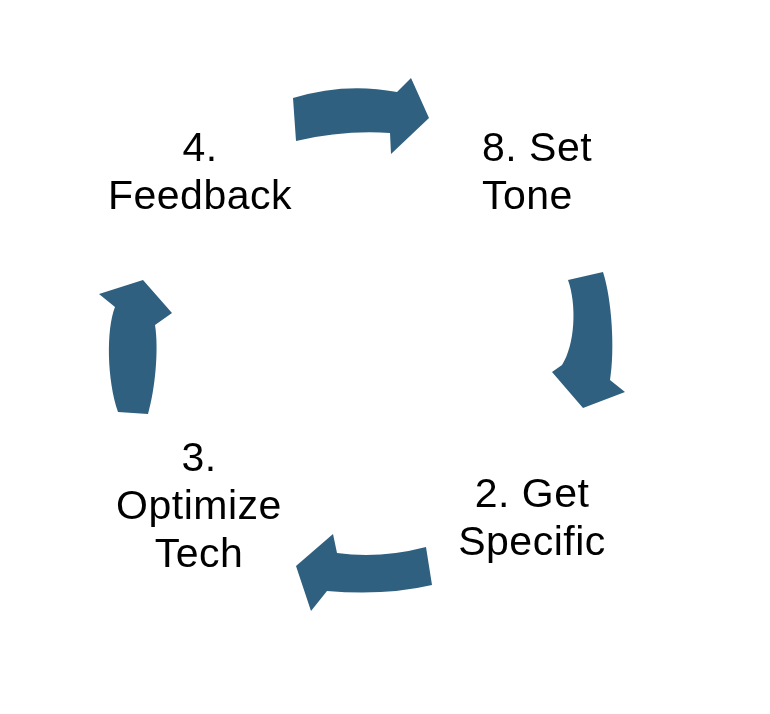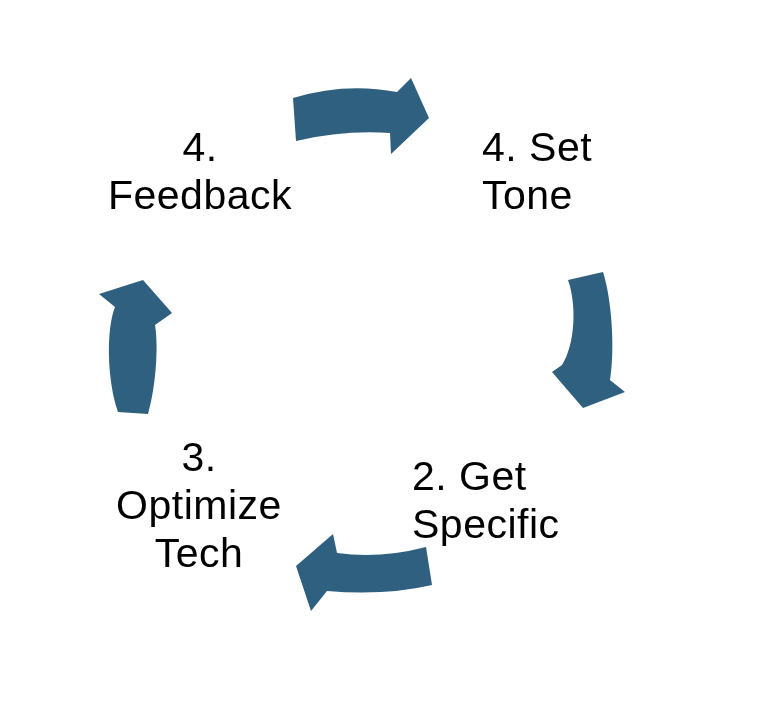--- a/index.html
+++ b/index.html
@@ -25,37 +25,37 @@
   }
   .step {
     position: absolute;
     font-size: 41px;
     line-height: 48px;
     letter-spacing: 0.5px;
     color: #000000;
     white-space: pre-line;
   }
   .s1 { left: 482px; top: 123px; text-align: left; }
-  .s2 { left: 412px; top: 452px; width: 240px; }
+  .s2 { left: 412px; top: 469px; width: 240px; text-align: center; }
   .s3 { left: 79px;  top: 433px; width: 240px; text-align: center; }
   .s4 { left: 80px;  top: 123px; width: 240px; text-align: center; }
 </style>
 </head>
 <body>
 
 <div class="stage" style="background: rgb(255, 255, 255);">
 
   <svg class="arrows" viewBox="0 0 770 714" aria-hidden="true">
     <path d="M293,98 Q345,82 397,92 L411,78 L429,118 L391,154 L390,133 Q343,130 296,141 Z" fill="#2F607F"></path>
     <path d="M568,280 L603,272 C612,300 615,350 610,380 L625,392 L583,408 L552,372 L562,365 C575,345 577,305 568,280 Z" fill="#2F607F"></path>
     <path d="M426,547 Q380,559 337,553 L333,534 L296,566 L311,611 L327,591 Q385,596 432,585 Z" fill="#2F607F"></path>
     <path d="M143,280 L172,313 L155,325 C159,350 155,390 148,414 L118,412 C107,380 106,330 115,307 L99,294 Z" fill="#2F607F"></path>
   </svg>
 
-  <div class="step s1" style="color: rgb(0, 0, 0);">4. Set
+  <div class="step s1" style="color: rgb(0, 0, 0);">8. Set
 Tone</div>
 
   <div class="step s2" style="color: rgb(0, 0, 0);">2. Get
 Specific</div>
 
   <div class="step s3" style="color: rgb(0, 0, 0);">3.
 Optimize
 Tech</div>
 
   <div class="step s4" style="color: rgb(0, 0, 0);">4.

